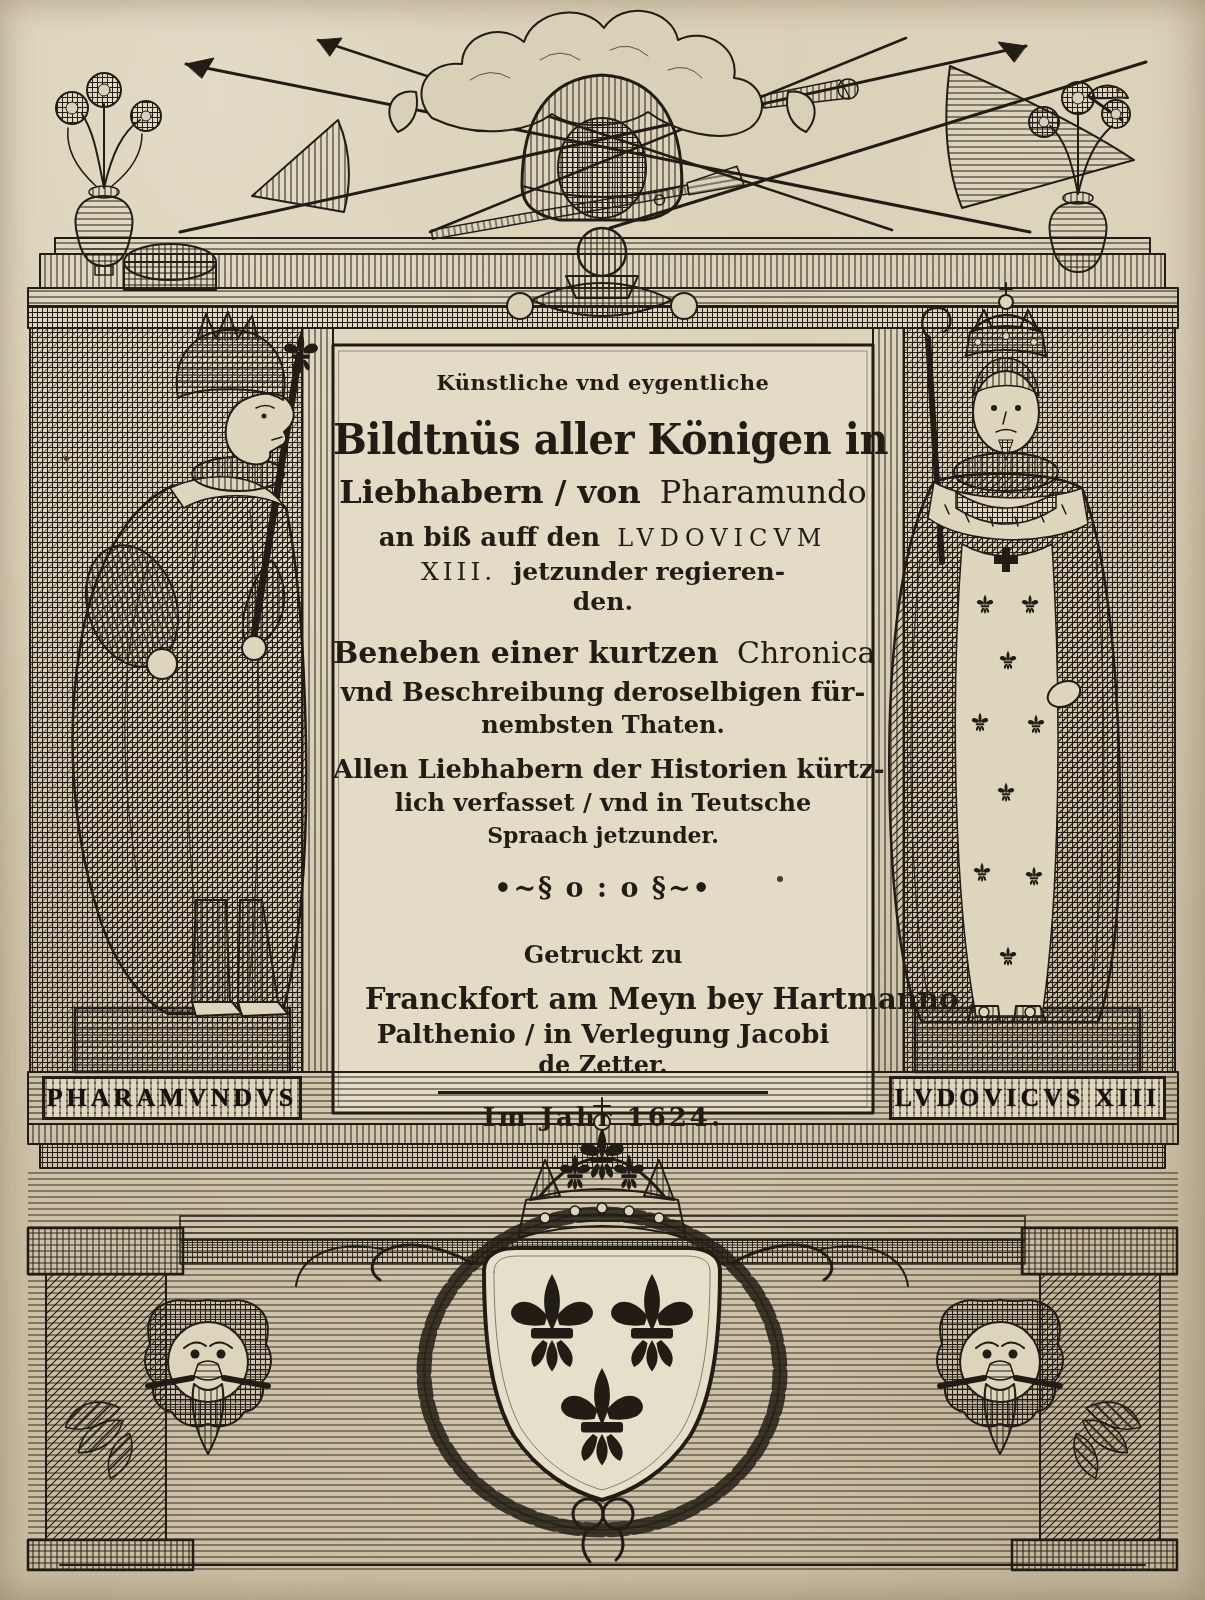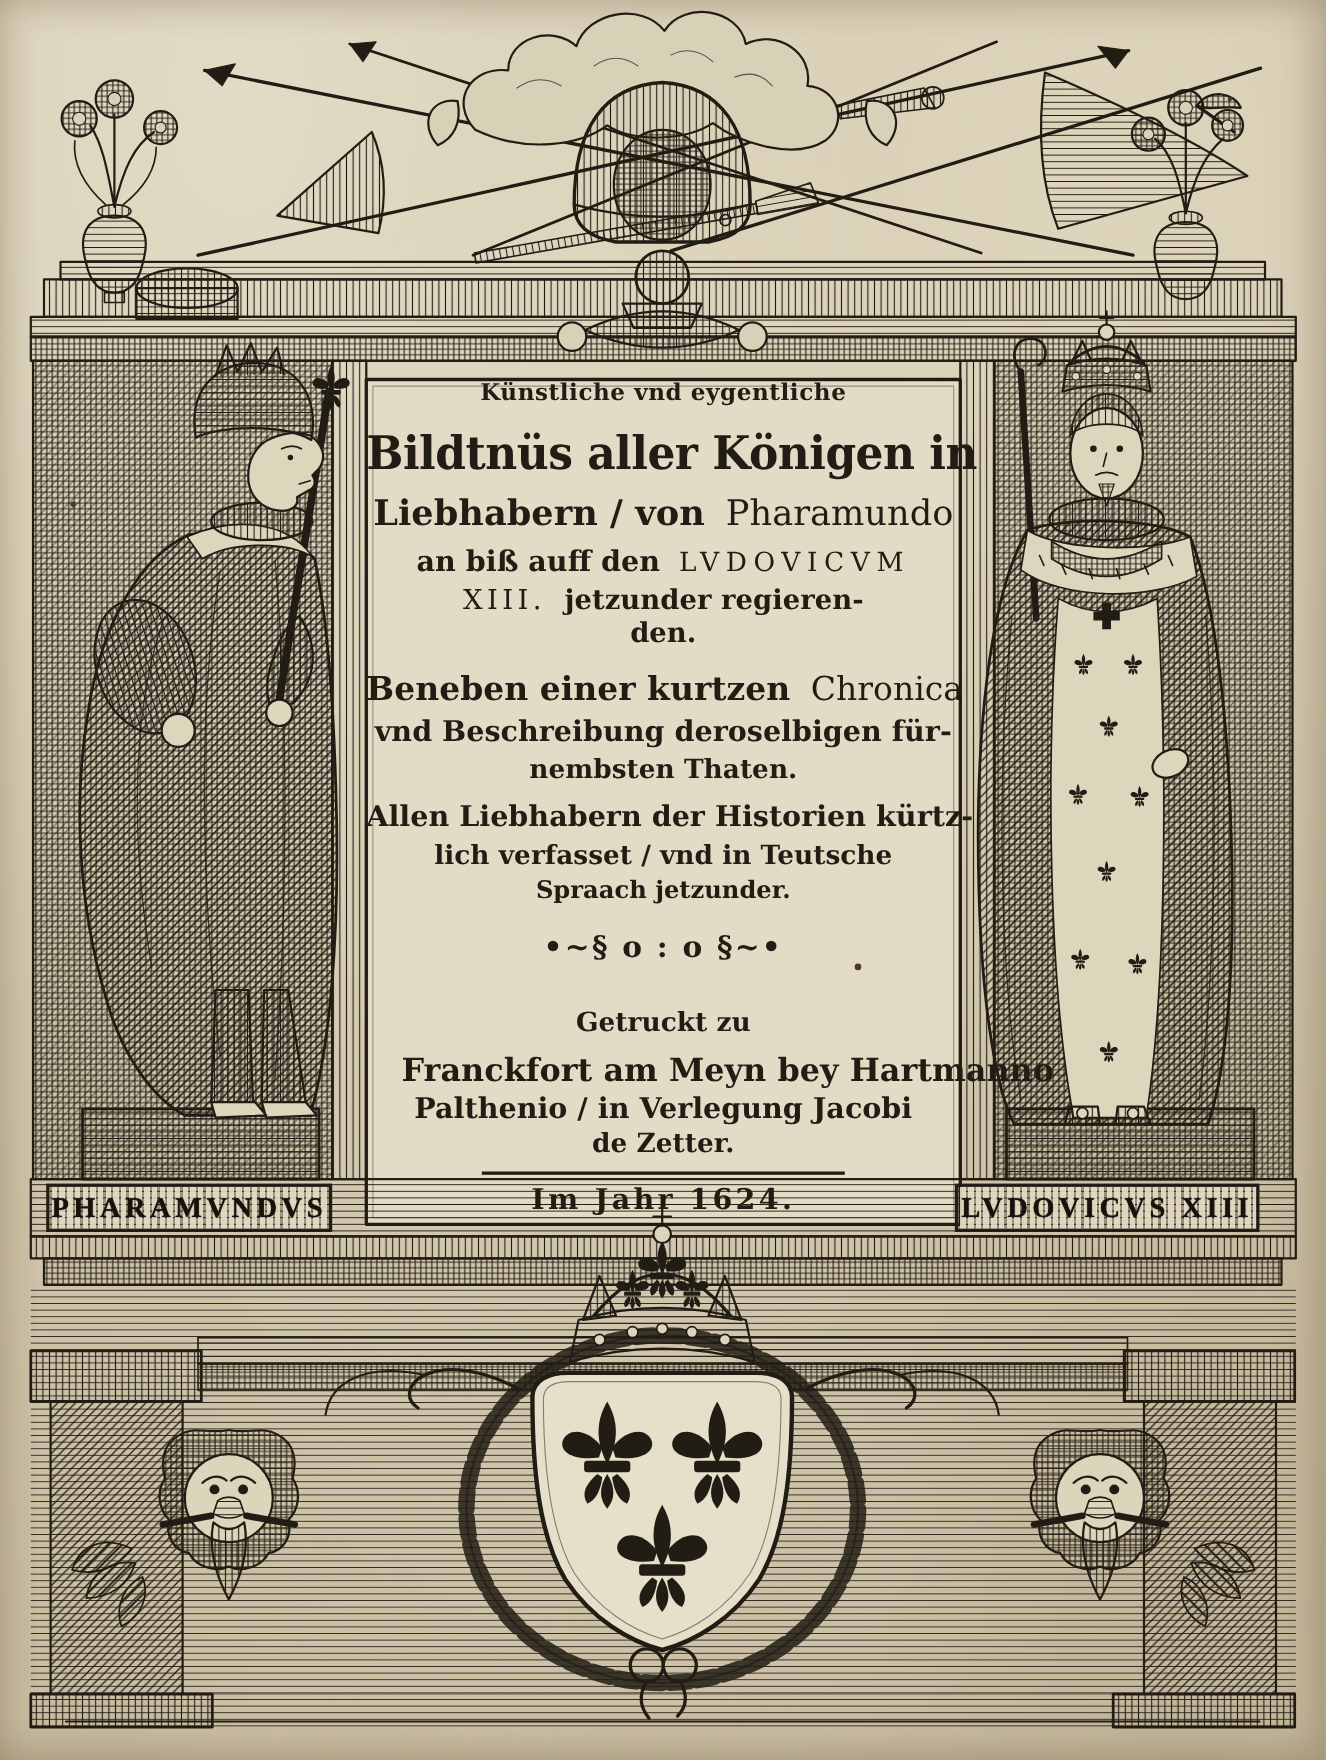--- a/index.html
+++ b/index.html
@@ -18,21 +18,21 @@
   #engraving{position:absolute;left:0;top:0;z-index:1;}
   .speck{position:absolute;border-radius:50%;background:#4a3a22;z-index:2;}
   
   #tablet-text{position:absolute;left:333px;top:345px;width:540px;height:768px;z-index:3;
     text-align:center;line-height:1.12;}
   .bl{font-weight:bold;}
   .rom{font-weight:normal;}
   .ln{white-space:nowrap;}
   .ln span{display:inline-block;}
   .ln span + span{margin-left:9px;}
-  .kicker{font-size:21px;letter-spacing:.5px;}
+  .kicker{font-size:21px;margin-top:26px;letter-spacing:.5px;}
   .main{font-size:40px;margin-top:22px;letter-spacing:-.5px;transform:scaleY(1.05);}
   .l3{font-size:32px;margin-top:14px;}
   .l4{font-size:26px;margin-top:12px;}
   .l4 .rom{letter-spacing:6px;font-size:24px;}
   .l5{font-size:25px;margin-top:6px;}
   .l5 .rom{letter-spacing:4px;}
   .l6{font-size:25px;margin-top:2px;}
   .s1{font-size:30px;margin-top:20px;}
   .s2{font-size:26px;margin-top:8px;}
   .s3{font-size:24px;margin-top:5px;}
@@ -48,21 +48,21 @@
   .year{font-size:26px;margin-top:9px;letter-spacing:3px;}
   
   .plate{position:absolute;top:1076px;height:44px;z-index:3;box-sizing:border-box;
     border:3px solid #221d14;
     background:
       repeating-linear-gradient(90deg, rgba(34,29,20,.30) 0 2px, rgba(226,217,195,.92) 2px 7px);
     display:flex;align-items:center;justify-content:center;
     font-family:"Liberation Serif", serif;font-weight:bold;font-size:26px;
     letter-spacing:4px;color:#17130c;text-shadow:0 0 1px #17130c;}
   #plate-left{left:42px;width:260px;}
-  #plate-right{left:868px;width:277px;}
+  #plate-right{left:889px;width:277px;}
 </style>
 </head>
 <body>
 
 <div id="page">
 
 <svg id="engraving" width="1205" height="1600" viewBox="0 0 1205 1600" stroke-linecap="round" stroke-linejoin="round">
   <defs>
     <pattern id="ph" width="6" height="6" patternUnits="userSpaceOnUse">
       <path d="M0 3H6" stroke="#221d14" stroke-width="1"></path>

